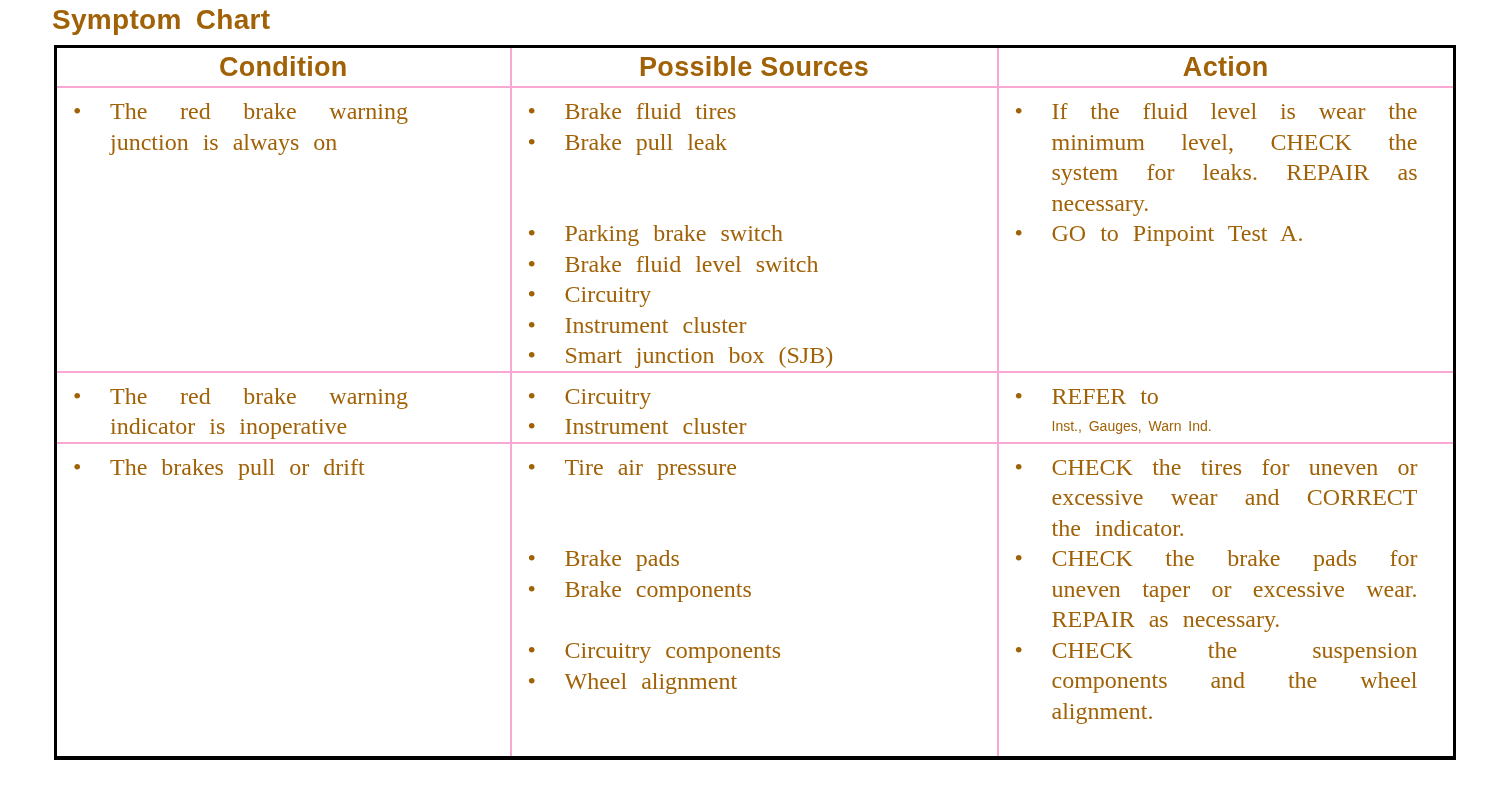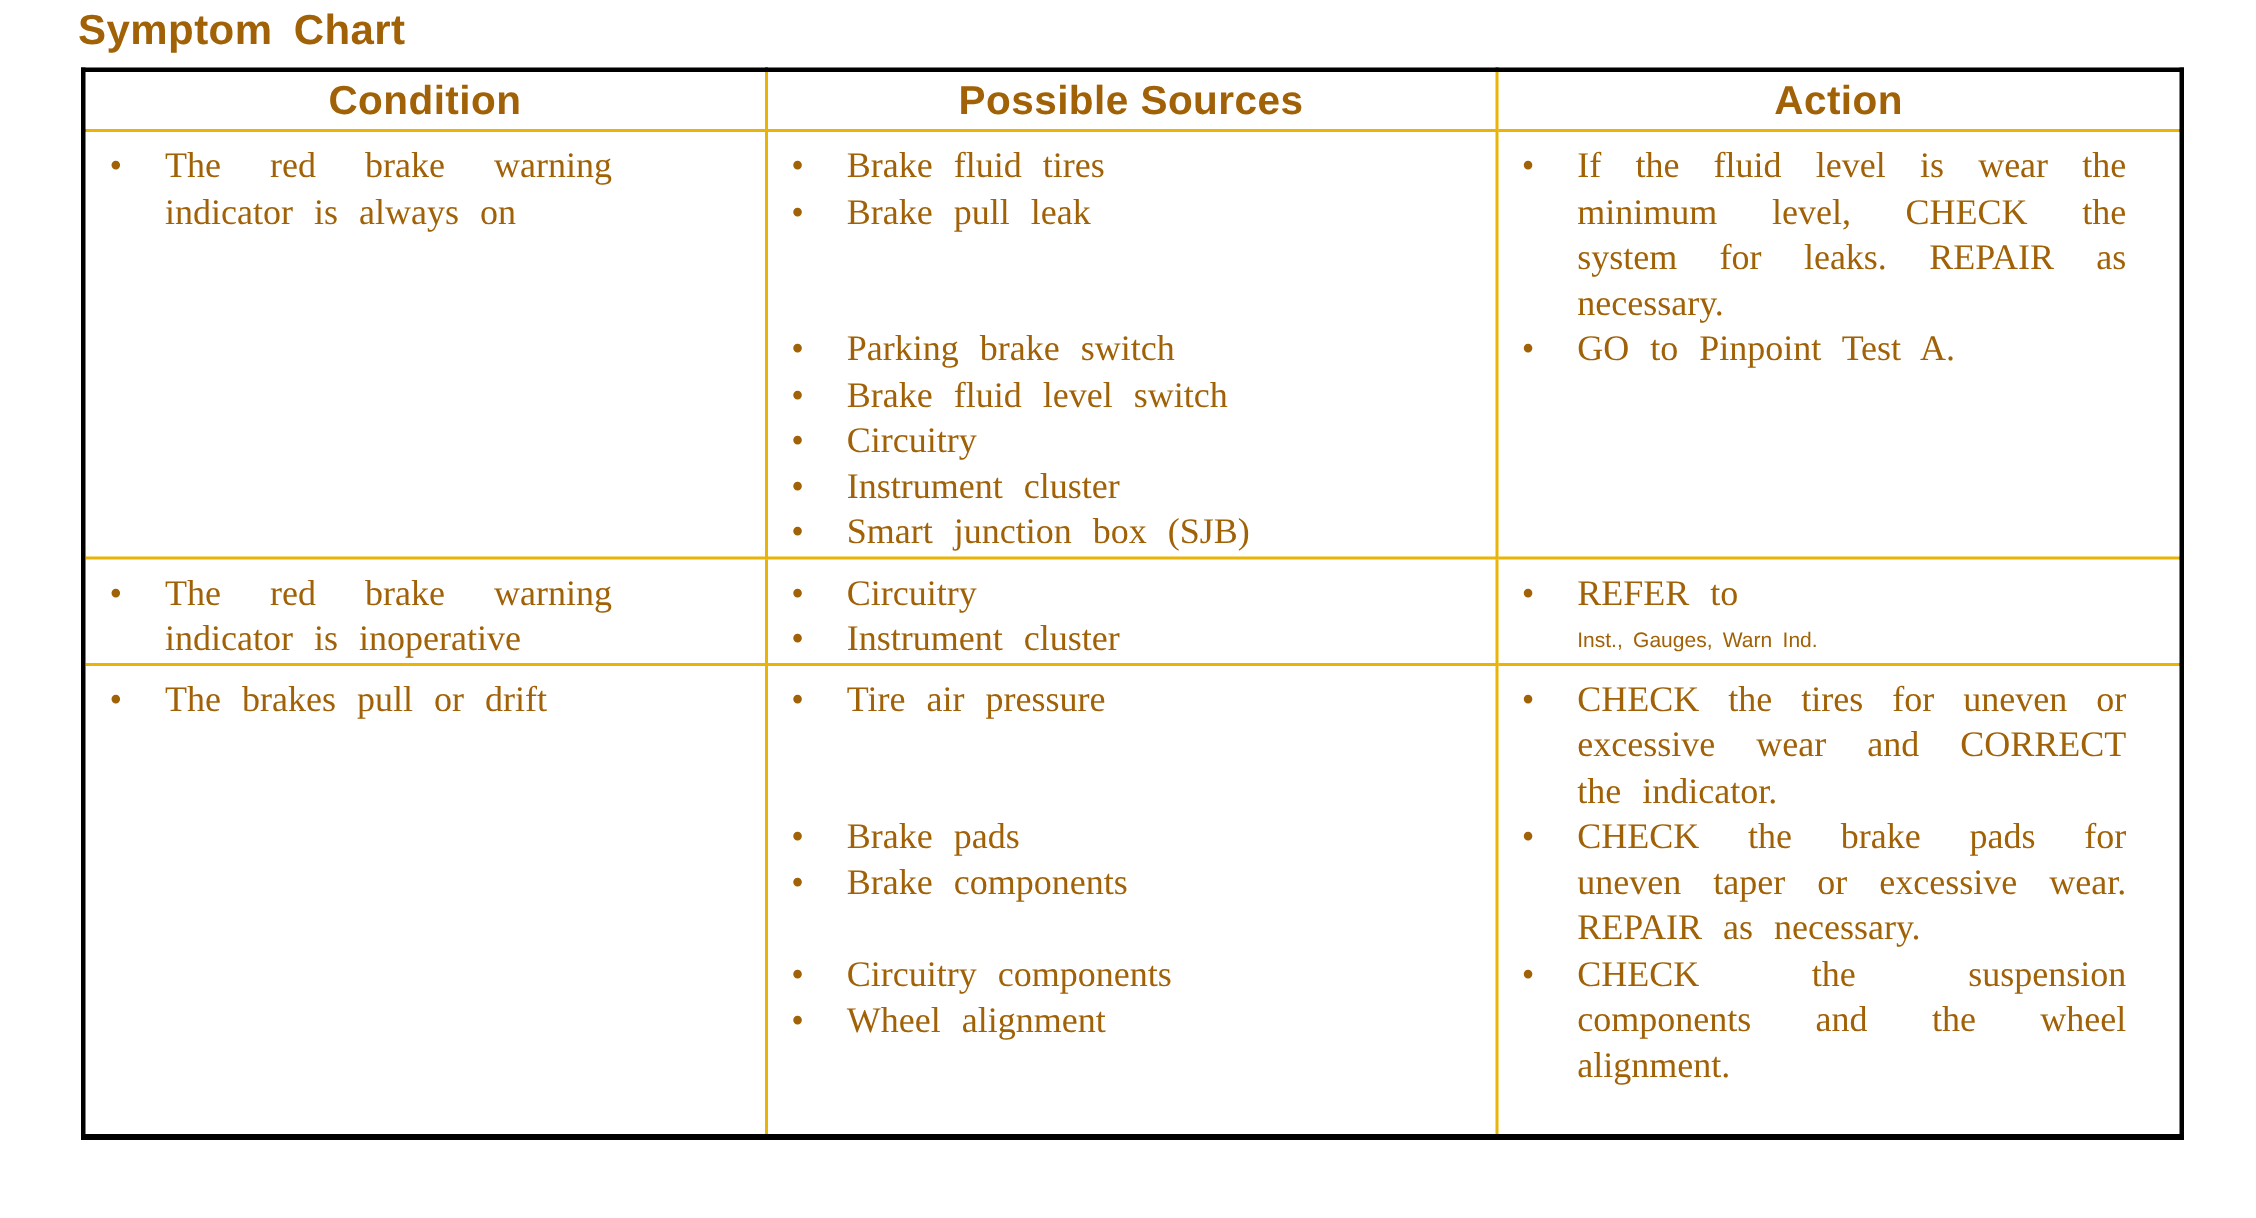--- a/index.html
+++ b/index.html
@@ -13,21 +13,21 @@
     font-family:"Liberation Sans", sans-serif;
     font-weight:bold;font-size:28px;line-height:32px;
     margin:4px 0 0 36px;letter-spacing:.3px;word-spacing:6px;
   }
   table.symptom{
     border-collapse:collapse;table-layout:fixed;
     width:1399px;margin:9px 0 0 38px;
     border:3px solid #000;border-bottom-width:4px;
   }
   col.w1{width:455px;} col.w2{width:487px;} col.w3{width:457px;}
-  th,td{border:2px solid #eab308;}
+  th,td{border:2px solid #f9a8d4;}
   th{
     height:38px;padding:0;
     font-family:"Liberation Sans", sans-serif;font-weight:bold;font-size:27px;
     text-align:center;vertical-align:middle;letter-spacing:.3px;
   }
   td{vertical-align:top;padding:8px 6px 0 16px;}
   tr.r0{height:284px;} tr.r1{height:68px;} tr.r2{height:315px;}
   .li{display:flex;}
   .bullet{
     flex:0 0 37px;font-family:"Liberation Serif", serif;
@@ -67,21 +67,21 @@
         <th>Possible Sources</th>
         <th>Action</th>
       </tr>
     </thead>
     <tbody>
 
       <tr class="r0">
         <td class="c1">
           <div class="li">
             <span class="bullet">•</span>
-            <span class="li-text">The red brake warning indicator is always on</span>
+            <span class="li-text">The red brake warning junction is always on</span>
           </div>
         </td>
         <td class="c2">
           <div class="li">
             <span class="bullet">•</span>
             <span class="li-text">Brake fluid tires</span>
           </div>
           <div class="li">
             <span class="bullet">•</span>
             <span class="li-text">Brake pull leak</span>

